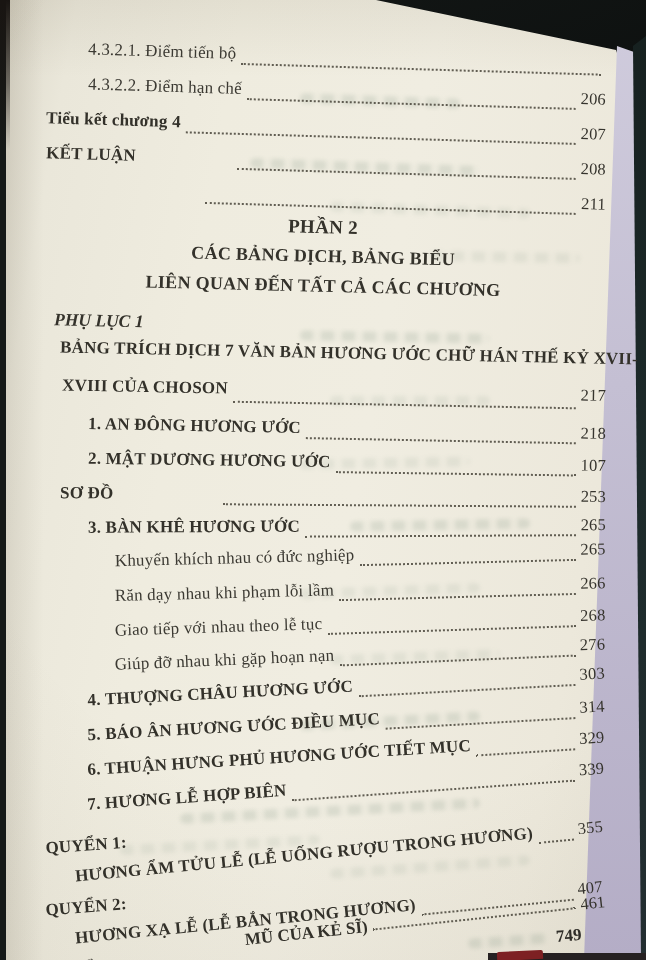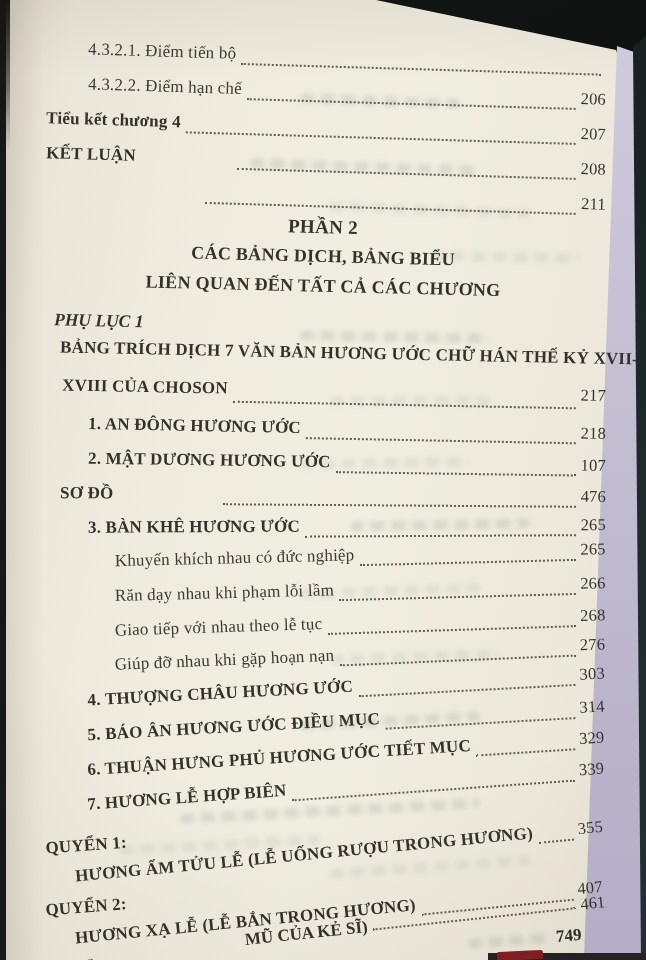--- a/index.html
+++ b/index.html
@@ -182,21 +182,21 @@
       <span class="num">218</span>
     </div>
     <div class="row b" style="--tilt:0.8deg;--ind:48px">
       <span class="lbl">2. MẬT DƯƠNG HƯƠNG ƯỚC</span>
       <span class="dots"></span>
       <span class="num">107</span>
     </div>
     <div class="row b gapped2" style="--tilt:0.4deg;--ind:20px">
       <span class="lbl">SƠ ĐỒ</span>
       <span class="dots"></span>
-      <span class="num">476</span>
+      <span class="num">253</span>
     </div>
     <div class="row b" style="--tilt:-0.3deg;--ind:48px">
       <span class="lbl">3. BÀN KHÊ HƯƠNG ƯỚC</span>
       <span class="dots"></span>
       <span class="num">265</span>
     </div>
     <div class="row" style="--tilt:-1.4deg;--ind:75px">
       <span class="lbl">Khuyến khích nhau có đức nghiệp</span>
       <span class="dots"></span>
       <span class="num">265</span>

